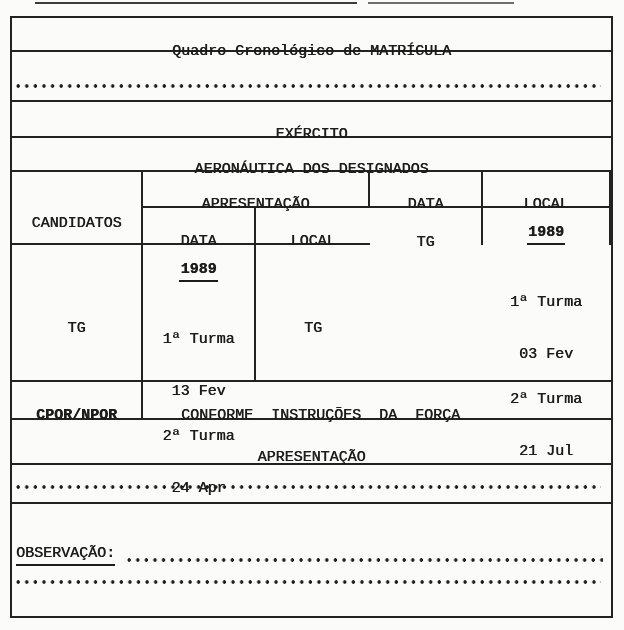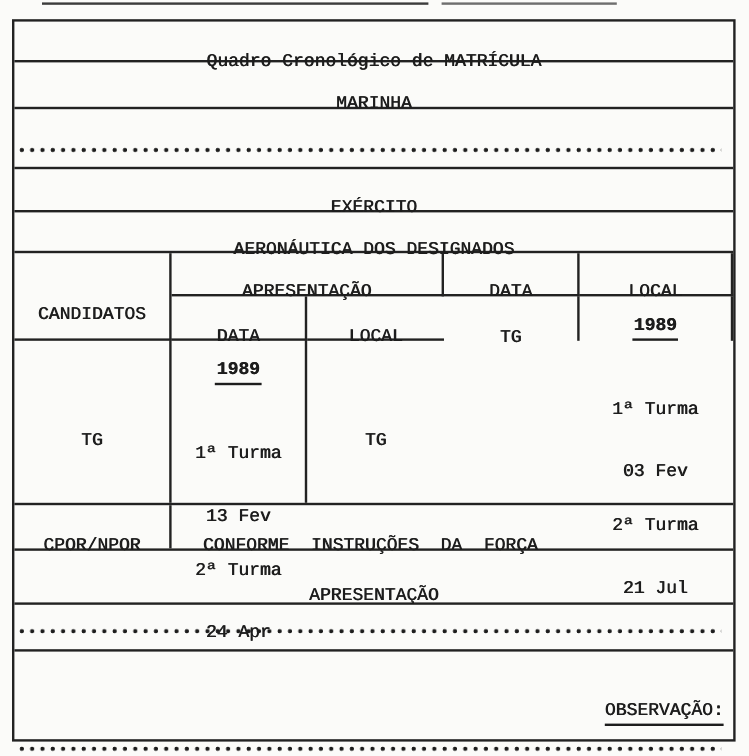--- a/index.html
+++ b/index.html
@@ -59,46 +59,43 @@
   .br{border-right:2px solid var(--line);}
   .bb{border-bottom:2px solid var(--line);}
   .c-cand{grid-row:1/3;grid-column:1;}
   .g-apres{grid-row:1;grid-column:2/4;}
   .g-matr{grid-row:1;grid-column:4/6;}
   .d-col{flex-direction:column;align-items:center;justify-content:flex-start;line-height:21px;}
   .year{font-weight:bold;border-bottom:2px solid var(--ink);margin-top:14px;margin-bottom:16px;padding:0 1px;}
   .gap2{margin-top:24px;}
 
   
-  .cpor-cell{width:131px;height:100%;border-right:2px solid var(--line);display:flex;align-items:center;justify-content:center;}
-  .note-cell{flex:1;height:100%;display:flex;align-items:center;padding-left:26px;}
+  .cpor-cell{width:131px;height:100%;border-right:2px solid var(--line);display:flex;align-items:center;justify-content:center;font-weight:bold;}
+  .note-cell{flex:1;height:100%;display:flex;align-items:center;padding-left:38px;}
   .note-cell .t{word-spacing:9px;}
 
   
-  .obs-line1{display:flex;align-items:flex-end;flex-direction:column;}
+  .obs-line1{display:flex;align-items:flex-end;}
   .obs-label{border-bottom:2px solid var(--ink);padding-bottom:2px;}
   .obs-dots1{margin-left:12px;margin-bottom:3px;}
   .obs-dots2{margin-top:13px;margin-right:2px;}
 </style>
 </head>
 <body>
 
 <div>
   <div class="artifact a1"></div>
   <div class="artifact a2"></div>
 
   <div class="tbl">
 
     <div class="row r1">
       <span class="t">Quadro Cronológico de MATRÍCULA</span>
     </div>
 
-    <div class="row r2">
-      <span class="t">MARINHA</span>
-    </div>
 
     <div class="row r3">
       <div class="dots"></div>
     </div>
 
     <div class="row r4">
       <span class="t">EXÉRCITO</span>
     </div>
 
     <div class="row r5">

